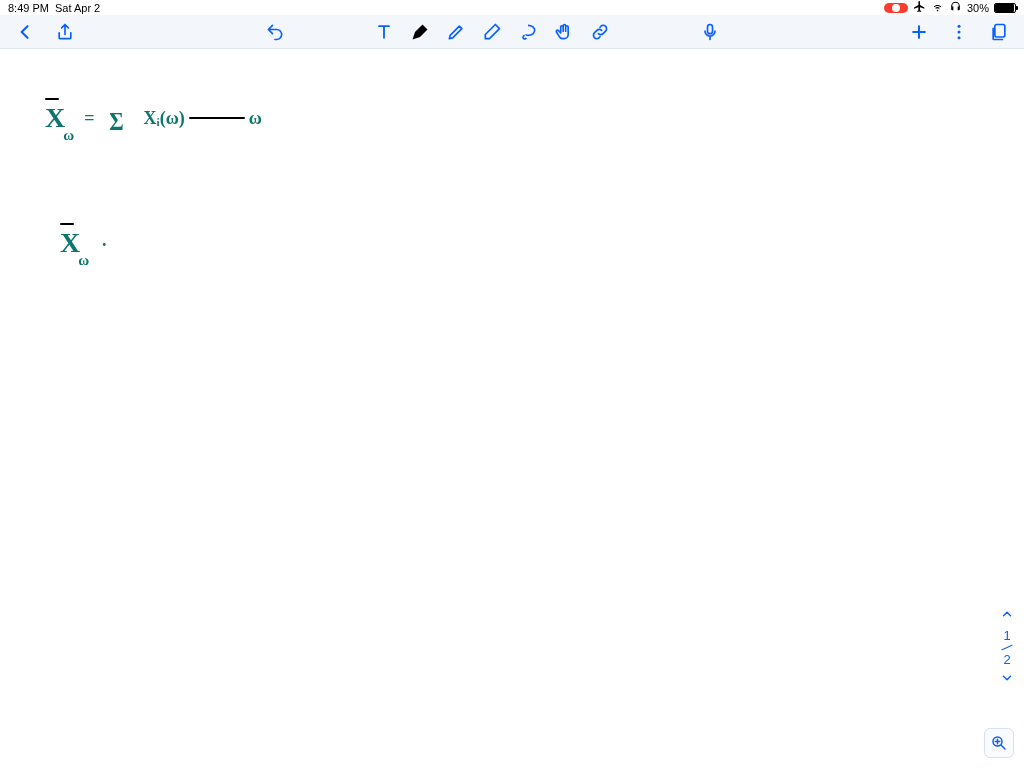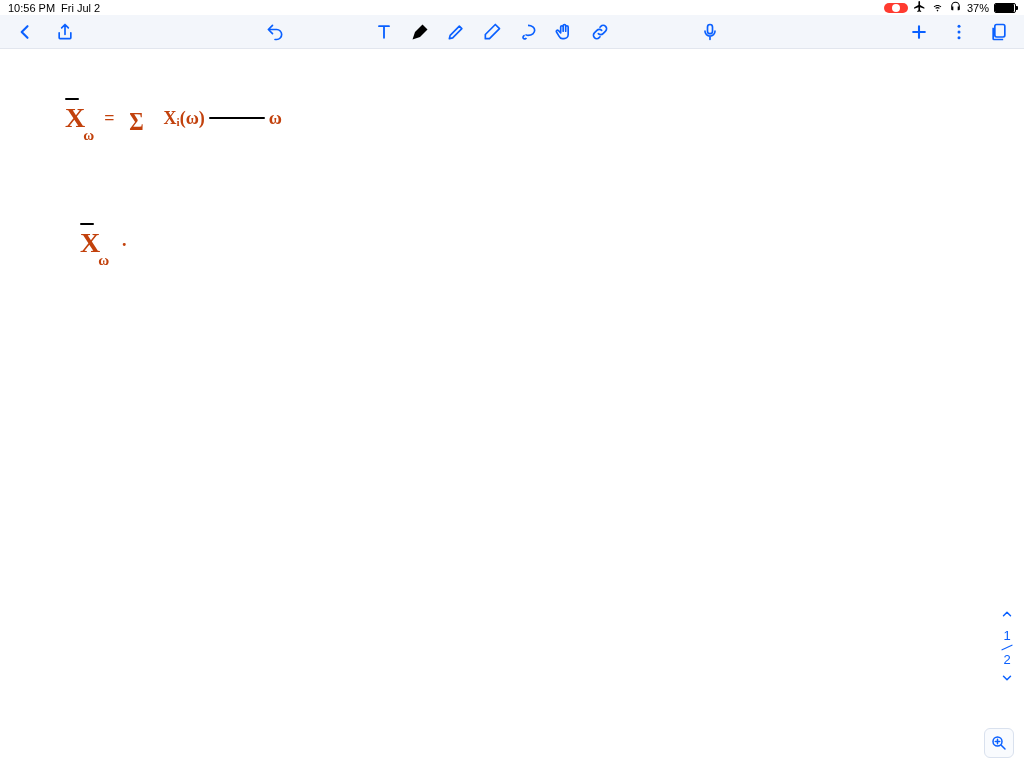--- a/index.html
+++ b/index.html
@@ -59,23 +59,22 @@
     .icon-btn svg { width: 20px; height: 20px; }
     .canvas {
       position: absolute;
       top: 49px; left: 0; right: 0; bottom: 0;
       background: #fff;
     }
     .ink {
       position: absolute;
       font-family: "Segoe Script", "Comic Sans MS", cursive;
       font-weight: 700;
-      color: #c2410c;
+      color: #0f766e;
       line-height: 1;
-      margin-left: 20px;
     }
     .xbar { position: relative; font-size: 28px; font-style: normal; }
     .bar-over {
       position: absolute;
       top: -6px; left: 0; width: 14px; height: 2px;
       background: #000; border-radius: 2px;
     }
     .sub { font-size: 15px; vertical-align: sub; position: relative; top: 6px; left: -2px; }
     .equals { font-size: 18px; margin-left: 8px; position: relative; top: -2px; }
     .sigma { font-size: 26px; margin-left: 14px; position: relative; top: 2px; display: inline-block; transform: scaleX(0.85); }
@@ -105,43 +104,43 @@
       display: flex; align-items: center; justify-content: center;
       color: #0a60ff; cursor: pointer;
     }
     .zoom-btn svg { width: 18px; height: 18px; }
   </style>
 </head>
 <body>
 
 <div class="status-bar">
   <div class="status-left">
-    <span>10:56 PM</span>
-    <span>Fri Jul 2</span>
+    <span>8:49 PM</span>
+    <span>Sat Apr 2</span>
   </div>
   <div class="status-right">
     <span class="rec-pill">
         <span class="rec-dot"></span>
       </span>
     <span>
       <svg viewBox="0 0 24 24" width="13" height="13">
           <path fill="#000" d="M21 16v-2l-8-5V3.5a1.5 1.5 0 0 0-3 0V9l-8 5v2l8-2.5V19l-2 1.5V22l3.5-1 3.5 1v-1.5L13 19v-5.5l8 2.5z"></path>
         </svg>
     </span>
     <span>
       <svg viewBox="0 0 24 24" width="13" height="13">
           <path fill="#000" d="M12 18c.8 0 1.5.7 1.5 1.5S12.8 21 12 21s-1.5-.7-1.5-1.5S11.2 18 12 18zm-4.2-3.2c2.3-2.3 6.1-2.3 8.5 0l-1.4 1.4c-1.6-1.6-4.1-1.6-5.7 0l-1.4-1.4zM4.9 12C8.8 8.1 15.2 8.1 19.1 12l-1.4 1.4c-3.1-3.1-8.2-3.1-11.3 0L4.9 12z"></path>
         </svg>
     </span>
     <span>
       <svg viewBox="0 0 24 24" width="13" height="13">
           <path fill="#000" d="M12 3a8 8 0 0 0-8 8v6a2 2 0 0 0 2 2h2v-7H6v-1a6 6 0 1 1 12 0v1h-2v7h2a2 2 0 0 0 2-2v-6a8 8 0 0 0-8-8z"></path>
         </svg>
     </span>
-    <span>37%</span>
+    <span>30%</span>
     <span class="battery">
         <span class="battery-fill" style="width:93%"></span>
       </span>
   </div>
 </div>
 
 <div class="toolbar">
   <div class="tb-group">
     <span class="icon-btn">
       <svg viewBox="0 0 24 24">

